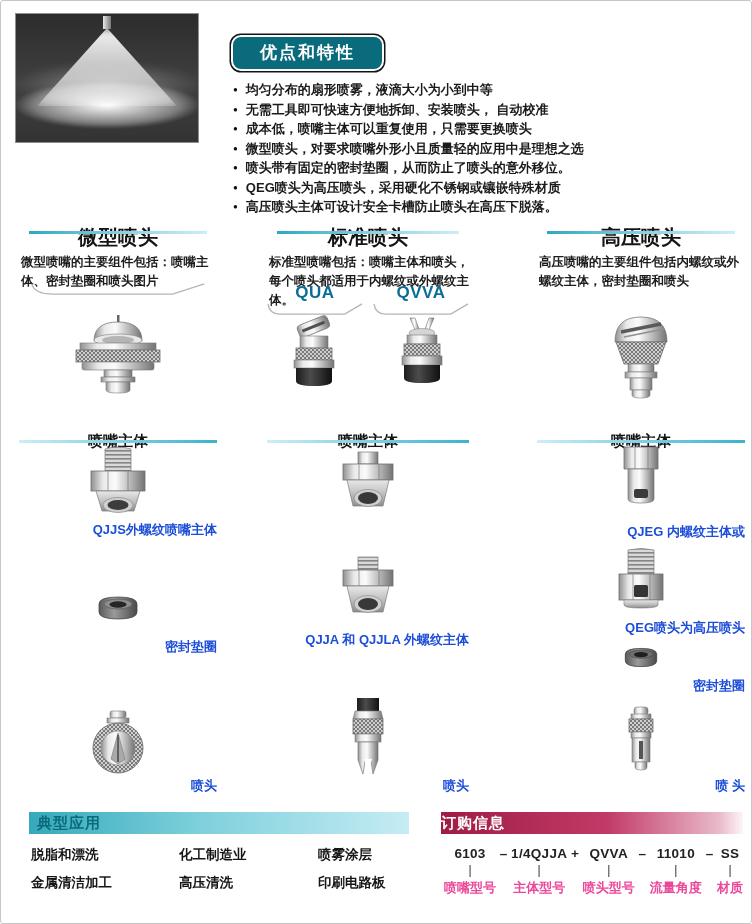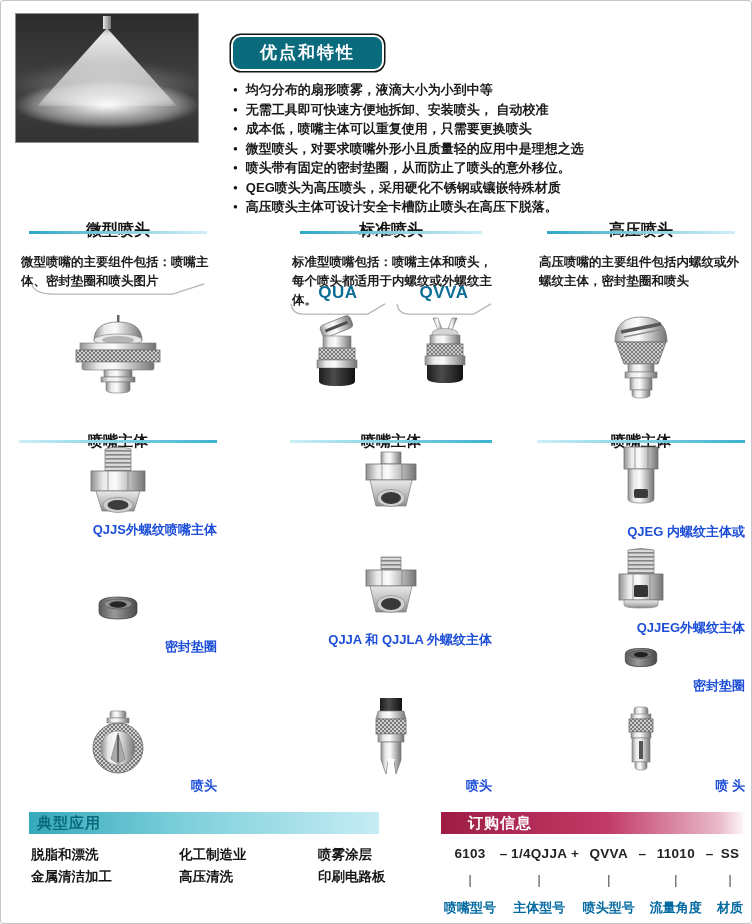--- a/index.html
+++ b/index.html
@@ -16,46 +16,46 @@
   
   .features{position:absolute;left:228px;top:10px;width:518px;margin-top:24px;}
   .features-title{display:inline-block;background:#0a6b7d;color:#fff;font-size:17px;font-weight:bold;letter-spacing:2px;padding:4px 27px 5px;border-radius:10px;border:2px solid #fff;box-shadow:0 0 0 1.5px #141414;margin-left:2px;}
   .features-list{list-style:none;margin:9px 0 0;padding:0;}
   .features-list li{display:flex;align-items:flex-start;font-size:13px;font-weight:bold;line-height:19.5px;}
   .features-list .dot{font-size:8px;line-height:19.5px;margin:0 8px 0 4px;color:#111;}
 
   
   .col{position:absolute;top:206px;height:600px;}
   .c1{left:18px;width:198px;}
-  .c2{left:289px;width:202px;}
+  .c2{left:266px;width:202px;}
   .c3{left:536px;width:208px;}
-  .col-title{position:absolute;top:0;left:0;right:0;text-align:center;font-size:16px;font-weight:bold;color:#141414;}
+  .col-title{position:absolute;top:0;left:0;right:0;text-align:center;font-size:20px;font-weight:bold;color:#141414;}
   .rule-a{position:absolute;top:24px;left:5%;width:90%;height:3px;background:linear-gradient(90deg,#2fa7c4,#8fd3e2 55%,#cdeef6);}
   .col-desc{position:absolute;top:33px;left:2px;right:0;text-align:left;font-size:12.5px;font-weight:bold;line-height:19px;color:#1c1c1c;}
   .codes{position:absolute;top:76px;left:0;right:0;display:flex;justify-content:center;gap:10px;}
   .code-block{flex:0 1 176px;text-align:center;}
   .c2 .code-block{flex:0 1 96px;}
   .code-label{font-size:17px;font-weight:bold;color:#0a6d96;letter-spacing:.5px;}
   .swoosh{display:block;width:100%;height:13px;margin-top:0;}
   .hero-img{position:absolute;top:100px;left:0;right:0;height:98px;display:flex;align-items:center;justify-content:center;}
   .c2 .hero-img{gap:50px;}
   .sec-title{position:absolute;top:210px;left:0;right:0;text-align:center;font-size:15px;font-weight:bold;color:#141414;}
   .rule-b{position:absolute;top:233px;left:0;width:100%;height:3px;background:linear-gradient(90deg,#cdeef6,#8fd6e6 40%,#3db2cf);}
   .slot{position:absolute;left:0;right:0;display:flex;justify-content:center;}
   .plabel{position:absolute;left:0;right:0;text-align:right;font-size:13px;font-weight:bold;color:#1d4ed8;}
 
   
-  .apps-banner{position:absolute;left:28px;top:811px;width:350px;height:22px;line-height:22px;box-sizing:border-box;padding-left:8px;background:linear-gradient(90deg,#35a9ba,#7ed0dc 45%,#c6ecf4);color:#0a6b7d;font-size:15px;font-weight:bold;letter-spacing:1px;}
-  .apps-grid{position:absolute;left:30px;top:845px;width:384px;display:grid;grid-template-columns:148px 139px 1fr;row-gap:4px;font-size:13.5px;font-weight:bold;color:#161616;}
-  .order-banner{position:absolute;left:440px;top:811px;width:302px;height:22px;line-height:22px;box-sizing:border-box;padding-left:27px;background:linear-gradient(90deg,#9e1c44,#c23a67 55%,#e9b9ca 92%,rgba(247,227,234,.35));color:#fff;font-size:15px;font-weight:bold;letter-spacing:1px;}
+  .apps-banner{position:absolute;left:28px;top:811px;width:380px;height:22px;line-height:22px;box-sizing:border-box;padding-left:8px;background:linear-gradient(90deg,#35a9ba,#7ed0dc 45%,#c6ecf4);color:#0a6b7d;font-size:15px;font-weight:bold;letter-spacing:1px;}
+  .apps-grid{position:absolute;left:30px;top:845px;width:384px;display:grid;grid-template-columns:148px 139px 1fr;row-gap:10px;font-size:13.5px;font-weight:bold;color:#161616;}
+  .order-banner{position:absolute;left:440px;top:811px;width:302px;height:22px;line-height:22px;box-sizing:border-box;padding-left:0;background:linear-gradient(90deg,#9e1c44,#c23a67 55%,#e9b9ca 92%,rgba(247,227,234,.35));color:#fff;font-size:15px;font-weight:bold;letter-spacing:1px;}
   .order-diagram{position:absolute;left:443px;top:845px;width:299px;display:flex;justify-content:space-between;align-items:flex-start;}
-  .opart{display:flex;flex-direction:column;align-items:center;gap:13px;}
+  .opart{display:flex;flex-direction:column;align-items:center;gap:3px;}
   .oval{font-size:13.5px;font-weight:bold;color:#222;letter-spacing:.3px;white-space:nowrap;}
   .opipe{font-size:12px;line-height:12px;color:#333;}
-  .olab{font-size:13px;font-weight:bold;color:#0369a1;white-space:nowrap;}
+  .olab{font-size:13px;font-weight:bold;color:#ec4899;white-space:nowrap;}
   .osep{font-size:13.5px;font-weight:bold;color:#222;padding-top:0;}
   svg{display:block;}
 </style>
 </head>
 <body>
 
 <svg width="0" height="0" style="position:absolute" aria-hidden="true">
   <defs>
     <linearGradient id="met" x1="0" x2="1" y1="0" y2="0">
       <stop offset="0" stop-color="#909090"></stop>
@@ -309,21 +309,21 @@
     <div class="slot" style="top:340px">
       <svg viewBox="0 0 58 70" width="58" height="70">
         <path d="M16 3 q13 -3 26 0 v24 h-26 Z" fill="url(#thr)" stroke="#7a7a7a" stroke-width="0.7"></path>
         <rect x="7" y="27" width="44" height="26" fill="url(#met)" stroke="#6f6f6f" stroke-width="0.8"></rect>
         <line x1="21" y1="27" x2="21" y2="53" stroke="#9d9d9d"></line>
         <line x1="38" y1="27" x2="38" y2="53" stroke="#8a8a8a"></line>
         <path d="M12 53 h34 v5 q0 3 -17 3 q-17 0 -17 -3 Z" fill="url(#metV)" stroke="#7a7a7a" stroke-width="0.6"></path>
         <rect x="22" y="38" width="14" height="12" rx="1.5" fill="#343434"></rect>
       </svg>
     </div>
-    <div class="plabel" style="top:412px">QJJEG外螺纹主体</div>
+    <div class="plabel" style="top:412px">QEG喷头为高压喷头</div>
 
     <div class="slot" style="top:438px">
       <svg viewBox="0 0 46 30" width="38" height="25">
         <path d="M4 11 q0 -7 19 -7 q19 0 19 7 v8 q0 7 -19 7 q-19 0 -19 -7 Z" fill="url(#gask)" stroke="#3a3a3a" stroke-width="0.9"></path>
         <ellipse cx="23" cy="11" rx="14" ry="5" fill="#6e6e6e" stroke="#454545" stroke-width="0.7"></ellipse>
         <ellipse cx="23" cy="11.5" rx="8.5" ry="3.2" fill="#1f1f1f"></ellipse>
       </svg>
     </div>
     <div class="plabel" style="top:470px">密封垫圈</div>
 

